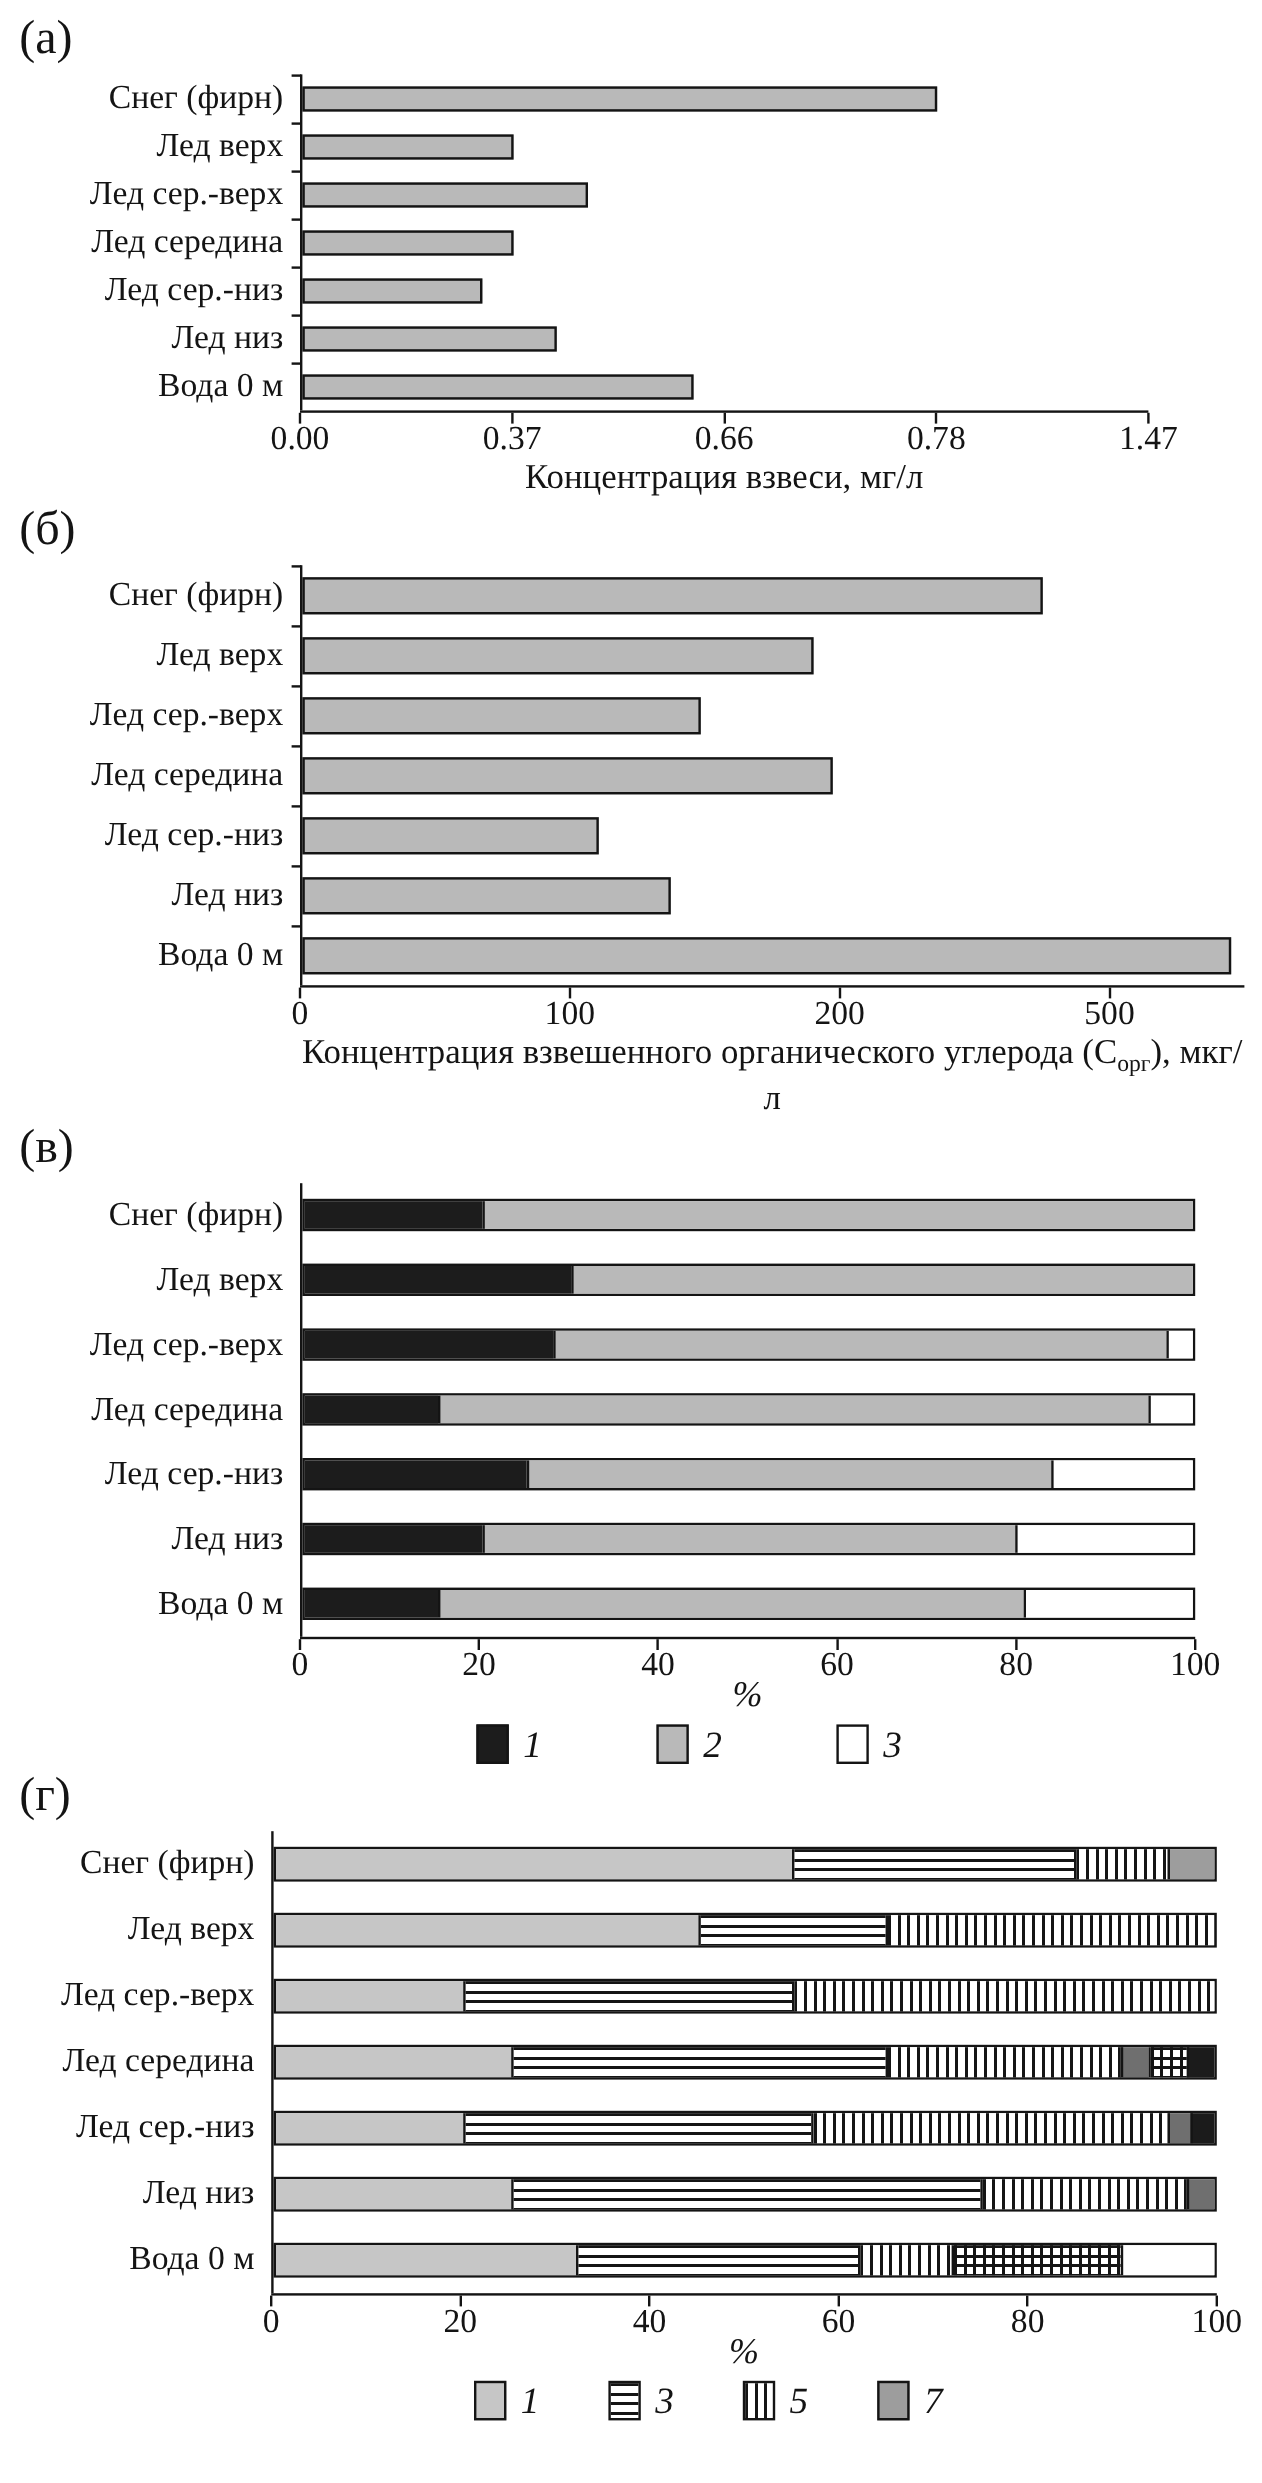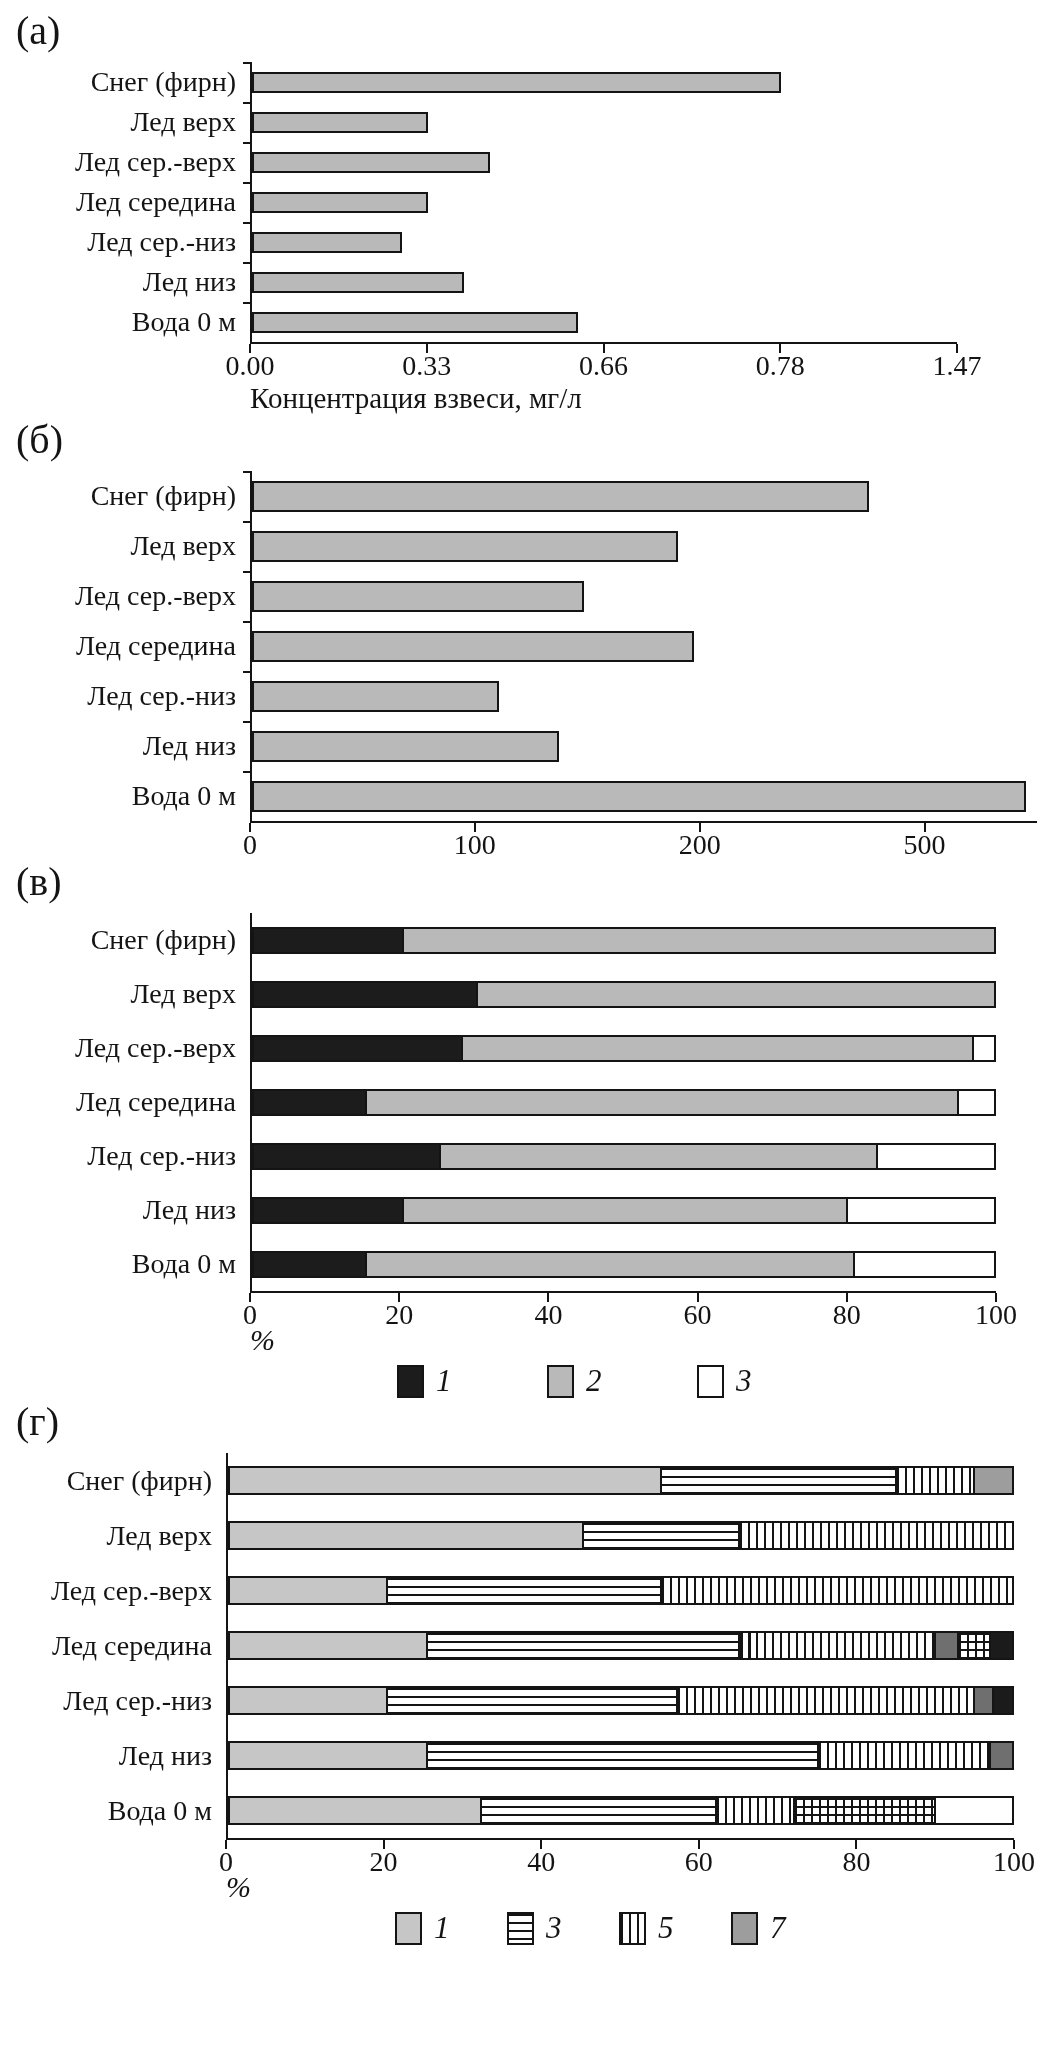--- a/index.html
+++ b/index.html
@@ -25,21 +25,21 @@
   .bar{height:100%;border:2px solid #141414;box-sizing:border-box;}
   .track{display:flex;width:100%;height:100%;border:2px solid #141414;box-sizing:border-box;background:#ffffff;}
   .seg{height:100%;box-sizing:border-box;flex-shrink:0;}
   .seg + .seg{border-left:2px solid #141414;}
   .ytick{position:absolute;width:8px;height:2px;background:#141414;left:calc(var(--labelw) - 7px);}
 
   .axisrow{margin-left:var(--labelw);width:calc(var(--plotw) + 2px);position:relative;height:2px;background:#141414;}
   .xtick{position:absolute;top:2px;width:2px;height:9px;background:#141414;transform:translateX(-50%);}
   .xticklabels{margin-left:var(--labelw);width:calc(var(--plotw) + 2px);position:relative;height:36px;font-size:28px;}
   .xtlab{position:absolute;top:6px;transform:translateX(-50%);white-space:nowrap;}
-  .xlabel{margin-left:var(--labelw);width:calc(var(--plotw) + 2px);font-size:29px;margin-top:2px;}
+  .xlabel{margin-left:var(--labelw);width:calc(var(--plotw) + 2px);text-align:center;font-size:29px;margin-top:2px;}
   .xlabel sub{font-size:0.68em;}
   .xlabel.pct{font-style:italic;margin-top:-6px;font-size:30px;}
 
   .legend{margin-left:var(--labelw);width:var(--plotw);display:flex;flex-direction:column;
           align-items:center;margin-top:6px;gap:8px;}
   .legrow{display:flex;}
   .legitem{display:flex;align-items:center;gap:12px;}
   .p-v .legitem{width:150px;}
   .p-g .legitem{width:112px;}
   .swatch{width:27px;height:33px;border:2px solid #141414;box-sizing:border-box;background:#ffffff;flex-shrink:0;}
@@ -111,21 +111,21 @@
       </div>
       <div class="axisrow">
         <div class="xtick" style="left: 0%;"></div>
         <div class="xtick" style="left: 25%;"></div>
         <div class="xtick" style="left: 50%;"></div>
         <div class="xtick" style="left: 75%;"></div>
         <div class="xtick" style="left: 100%;"></div>
       </div>
       <div class="xticklabels">
         <span class="xtlab" style="left: 0%;">0.00</span>
-        <span class="xtlab" style="left: 25%;">0.33</span>
+        <span class="xtlab" style="left: 25%;">0.37</span>
         <span class="xtlab" style="left: 50%;">0.66</span>
         <span class="xtlab" style="left: 75%;">0.78</span>
         <span class="xtlab" style="left: 100%;">1.47</span>
       </div>
       <div class="xlabel"><span>Концентрация взвеси, мг/л</span></div>
     </section>
   <section class="panel p-b">
       <div class="panel-label">(б)</div>
       <div class="rows">
         <div class="row">
@@ -183,20 +183,21 @@
         <div class="xtick" style="left: 28.5714%;"></div>
         <div class="xtick" style="left: 57.1429%;"></div>
         <div class="xtick" style="left: 85.7143%;"></div>
       </div>
       <div class="xticklabels">
         <span class="xtlab" style="left: 0%;">0</span>
         <span class="xtlab" style="left: 28.5714%;">100</span>
         <span class="xtlab" style="left: 57.1429%;">200</span>
         <span class="xtlab" style="left: 85.7143%;">500</span>
       </div>
+      <div class="xlabel"><span>Концентрация взвешенного органического углерода (С</span><sub>орг</sub><span>), мкг/л</span></div>
     </section>
   <section class="panel p-v">
       <div class="panel-label">(в)</div>
       <div class="rows">
         <div class="row">
           <div class="cat">Снег (фирн)</div>
           <div class="trackwrap">
             <div class="track">
               <div class="seg" style="width: 20%; background: rgb(28, 28, 28);"></div>
               <div class="seg" style="width: 80%; background: rgb(185, 185, 185);"></div>

